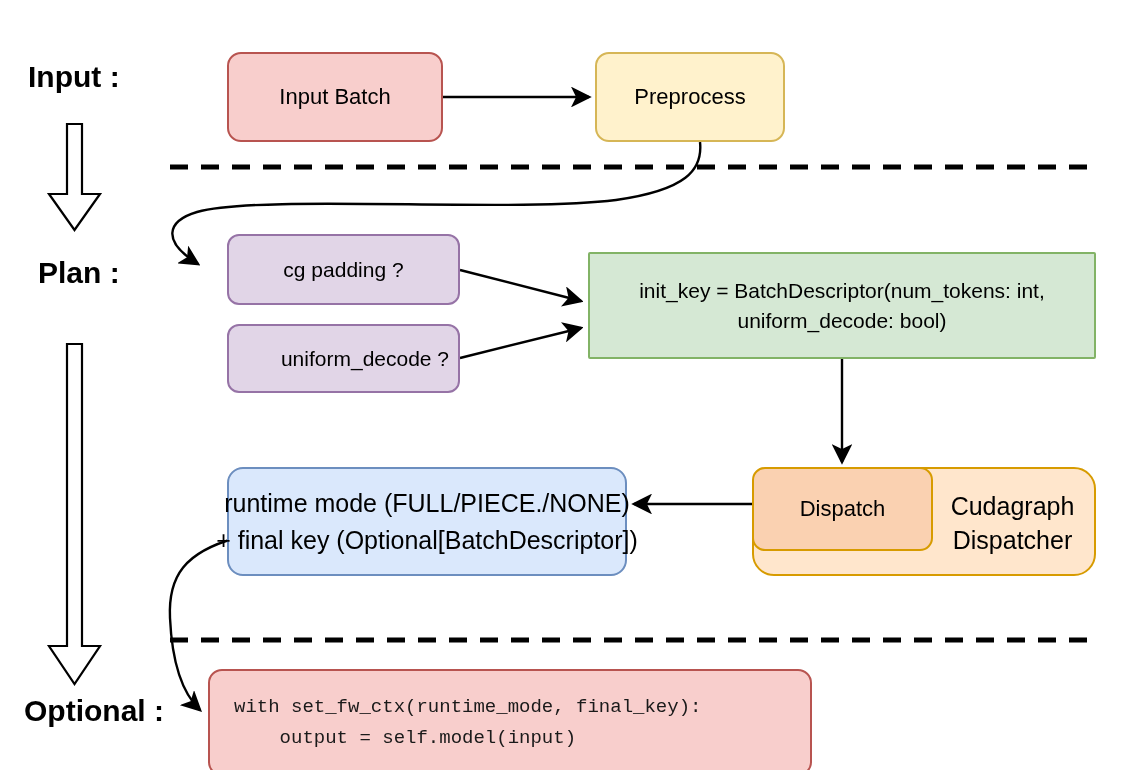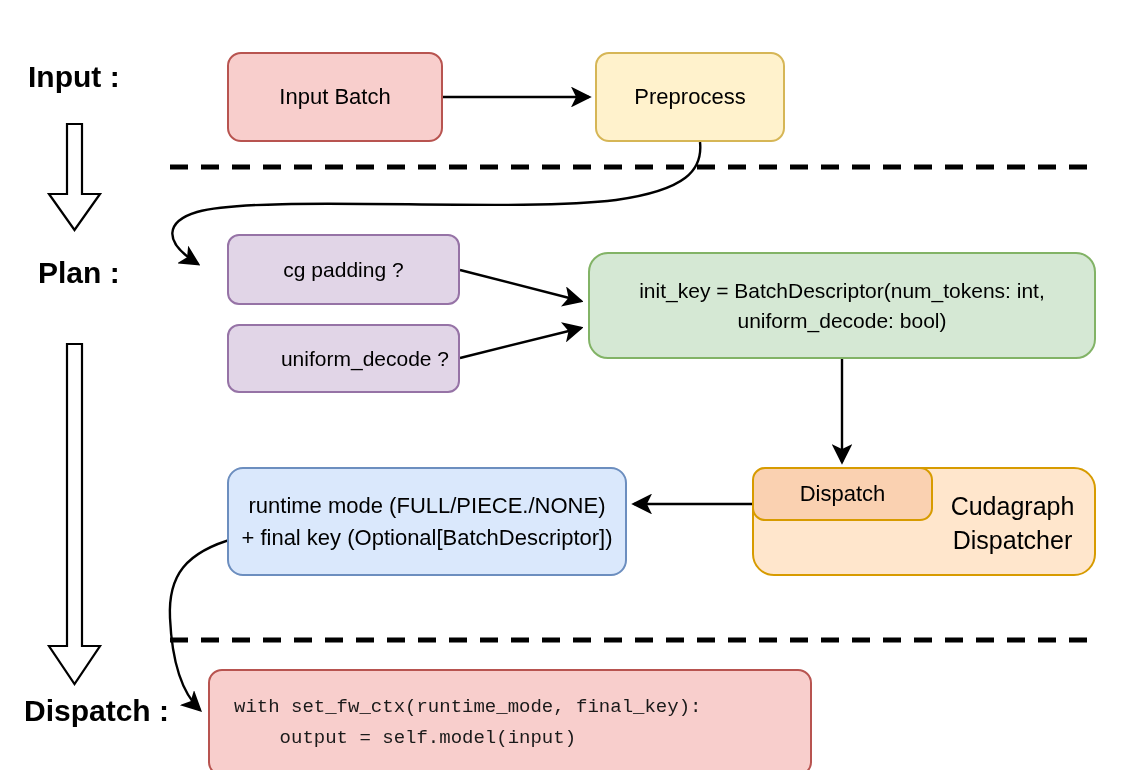--- a/index.html
+++ b/index.html
@@ -38,29 +38,29 @@
   .purple {background:var(--purple-fill,#E1D5E7); border-color:var(--purple-stroke,#9673A6);}
   .green  {background:var(--green-fill,#D5E8D4);  border-color:var(--green-stroke,#82B366);}
   .blue   {background:var(--blue-fill,#DAE8FC);   border-color:var(--blue-stroke,#6C8EBF);}
   .orange {background:var(--orange-fill,#FFE6CC); border-color:var(--orange-stroke,#D79B00);}
   .orange-inner{background:var(--orange-inner-fill,#FAD1B1); border-color:var(--orange-stroke,#D79B00);}
 
   #node-input-batch   {left:227px; top:28px;  width:216px; height:90px; font-size:22px;}
   #node-preprocess    {left:595px; top:28px;  width:190px; height:90px; font-size:22px;}
   #node-cg-padding    {left:227px; top:210px; width:233px; height:71px; font-size:21px; border-radius:12px;}
   #node-uniform-decode{left:227px; top:300px; width:233px; height:69px; font-size:21px; border-radius:12px;padding-left:43px;}
-  #node-init-key      {left:588px; top:228px; width:508px; height:107px; font-size:21px; border-radius:20px; line-height:1.42;}
+  #node-init-key      {left:588px; top:228px; width:508px; height:107px; font-size:21px; border-radius:2px; line-height:1.42;}
   #node-dispatcher    {left:752px; top:443px; width:344px; height:109px; border-radius:22px; justify-content:flex-start; align-items:flex-end;}
-  #node-dispatch      {left:752px; top:443px; width:181px; height:54px;  font-size:22px; border-radius:13px;}
+  #node-dispatch      {left:752px; top:443px; width:181px; height:84px;  font-size:22px; border-radius:13px;}
   #dispatcher-label{
     position:absolute; right:0; top:0; width:163px; height:109px;
     display:flex; flex-direction:column; align-items:center; justify-content:center;
     font-size:25px; line-height:1.35; text-align:center;
   }
-  #node-runtime-key   {left:227px; top:443px; width:400px; height:109px; font-size:22px; border-radius:16px; line-height:1.45;}
+  #node-runtime-key   {left:227px; top:443px; width:400px; height:109px; font-size:25px; border-radius:16px; line-height:1.45;}
   #node-execute-code  {left:208px; top:645px; width:604px; height:107px; border-radius:14px;
                        font-family:"Liberation Mono","DejaVu Sans Mono",monospace;
                        font-size:19px; line-height:1.62; color:#1a1a1a;
                        align-items:flex-start; padding-left:24px; text-align:left;}
 </style>
 </head>
 <body>
 
 <div id="canvas">
 
@@ -86,21 +86,21 @@
 
     <line x1="842" y1="335" x2="842" y2="438" stroke="#000" stroke-width="2.4" marker-end="url(#arrow)"></line>
 
     <line x1="752" y1="480" x2="634" y2="480" stroke="#000" stroke-width="2.4" marker-end="url(#arrow)"></line>
 
     <path d="M 236 514 C 185 528 168 552 170 594 C 172 638 181 668 200 686" fill="none" stroke="#000" stroke-width="2.4" marker-end="url(#arrow)"></path>
   </svg>
 
   <div class="section-label" style="left:28px; top:36px;">Input :</div>
   <div class="section-label" style="left:38px; top:232px;">Plan :</div>
-  <div class="section-label" style="left:24px; top:670px;">Dispatch :</div>
+  <div class="section-label" style="left:24px; top:670px;">Optional :</div>
 
   <div class="node red" id="node-input-batch">
     <div class="ln">Input Batch</div>
   </div>
 
   <div class="node yellow" id="node-preprocess">
     <div class="ln">Preprocess</div>
   </div>
 
   <div class="node purple" id="node-cg-padding">

